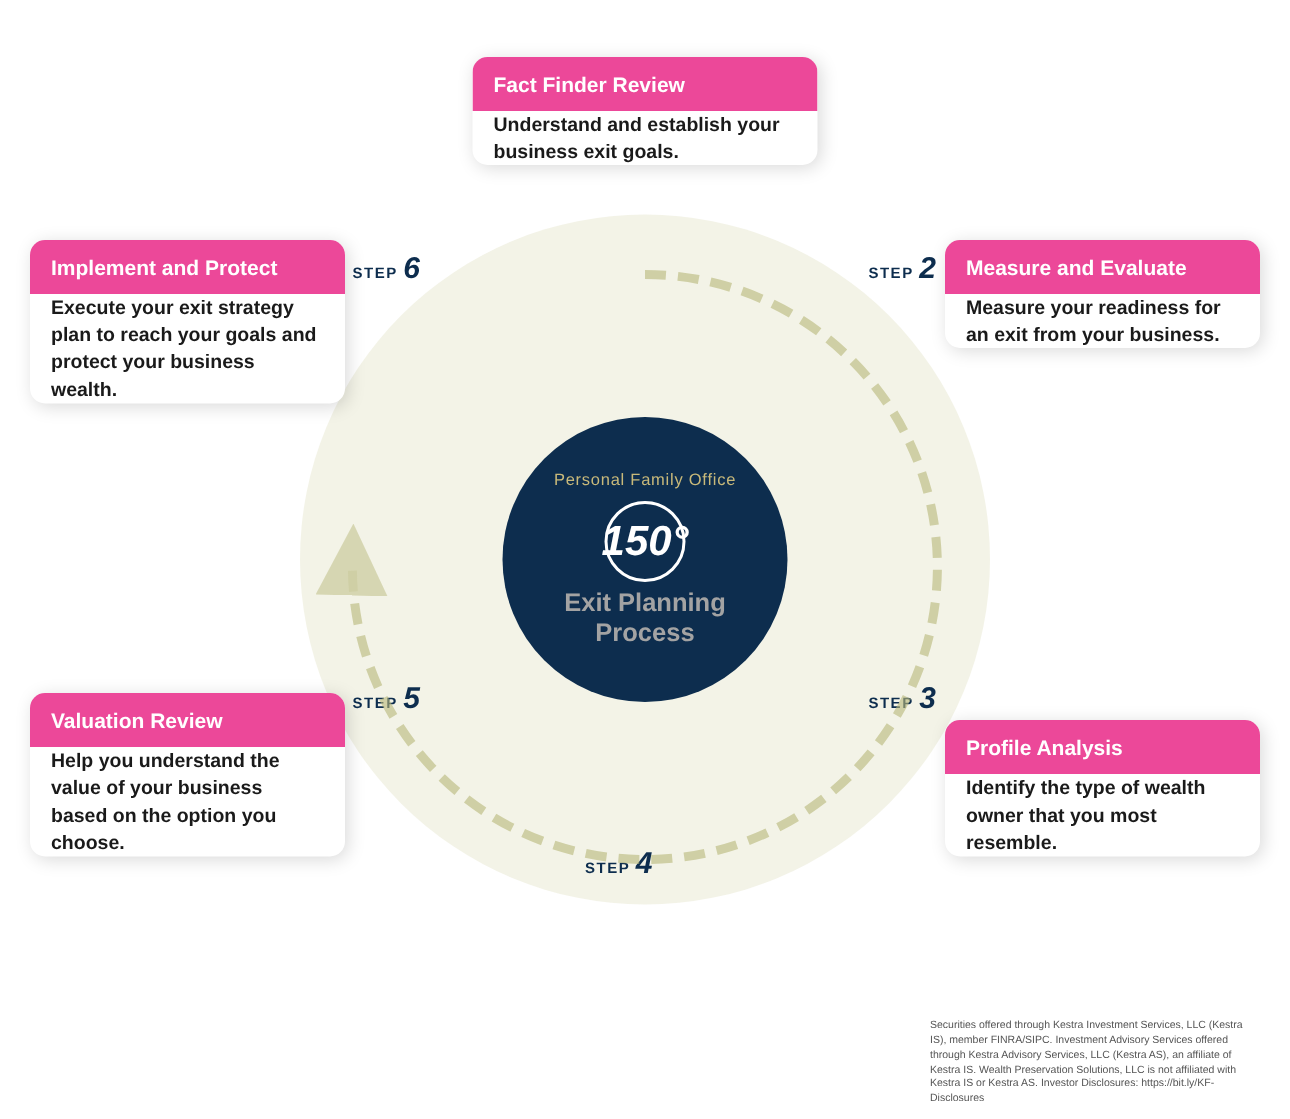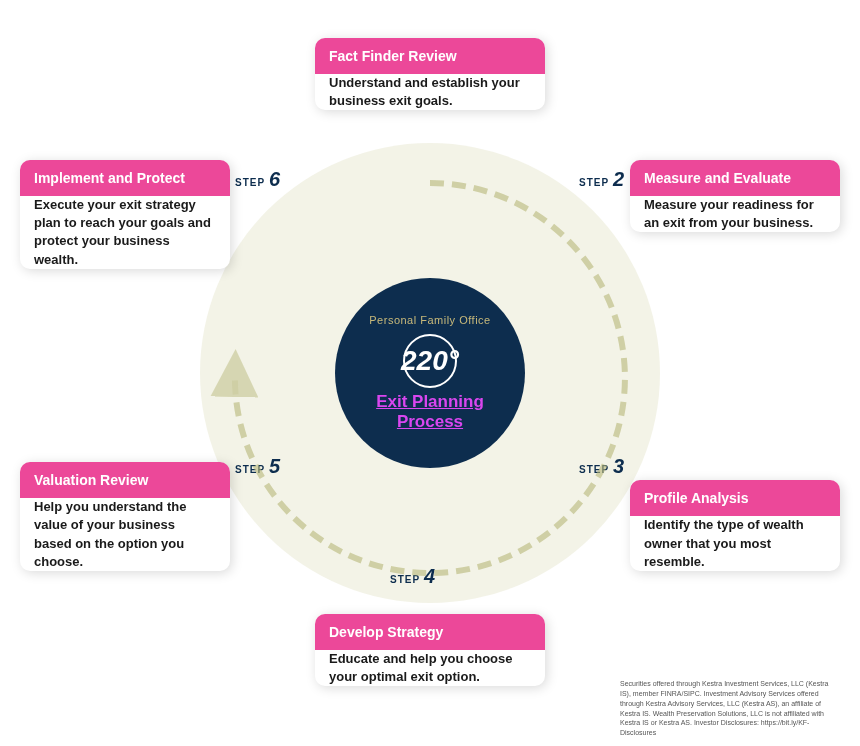--- a/index.html
+++ b/index.html
@@ -81,23 +81,22 @@
       display: flex;
       align-items: center;
       justify-content: center;
       margin: 4px 0;
       font-style: italic;
     }
 
     .center-title {
       font-size: 17px;
       font-weight: bold;
-      color: #d946ef;
+      color: #a3a3a3;
       line-height: 1.2;
-      text-decoration: underline;
     }
 
     
     .step-card {
       position: absolute;
       background: #ffffff;
       border-radius: 10px;
       box-shadow: 2px 2px 12px rgba(0,0,0,0.15);
       z-index: 10;
       overflow: hidden;
@@ -209,21 +208,21 @@
     <path d="M250,60 A195,195 0 1,1 55,250" fill="none" stroke="#b8b87a" stroke-width="6" stroke-dasharray="14,8" marker-end="url(#arrowhead1)" opacity="0.6"></path>
     <defs>
       <marker id="arrowhead1" markerWidth="8" markerHeight="8" refX="4" refY="4" orient="auto">
         <polygon points="0 0, 8 4, 0 8" fill="#b8b87a" opacity="0.8"></polygon>
       </marker>
     </defs>
   </svg>
 
   <div class="center-circle">
     <span class="center-subtitle">Personal Family Office</span>
-    <div class="center-360">220°</div>
+    <div class="center-360">150°</div>
     <div class="center-title">
       <span>Exit Planning</span><br><span>Process</span>
     </div>
   </div>
 
   <div class="step-label label-step1" style="top:12px; left:50%; transform:translateX(-50%); width:80px; text-align:center;margin-top:23px;">
     <span>STEP</span>&nbsp;<span class="step-num">1</span>
   </div>
 
   <div class="step-card card-step1" style="top:38px;">
@@ -246,24 +245,20 @@
 
   <div class="step-card card-step3">
     <div class="step-header">Profile Analysis</div>
     <div class="step-body">Identify the type of wealth owner that you most resemble.</div>
   </div>
 
   <div class="step-label" style="bottom:158px; left:50%; transform:translateX(-50%); width:80px; ">
     <span>STEP</span>&nbsp;<span class="step-num">4</span>
   </div>
 
-  <div class="step-card card-step4">
-    <div class="step-header">Develop Strategy</div>
-    <div class="step-body">Educate and help you choose your optimal exit option.</div>
-  </div>
 
   <div class="step-label" style="bottom:268px; left:235px;">
     <span>STEP</span>&nbsp;<span class="step-num">5</span>
   </div>
 
   <div class="step-card card-step5">
     <div class="step-header">Valuation Review</div>
     <div class="step-body">Help you understand the value of your business based on the option you choose.</div>
   </div>
 

